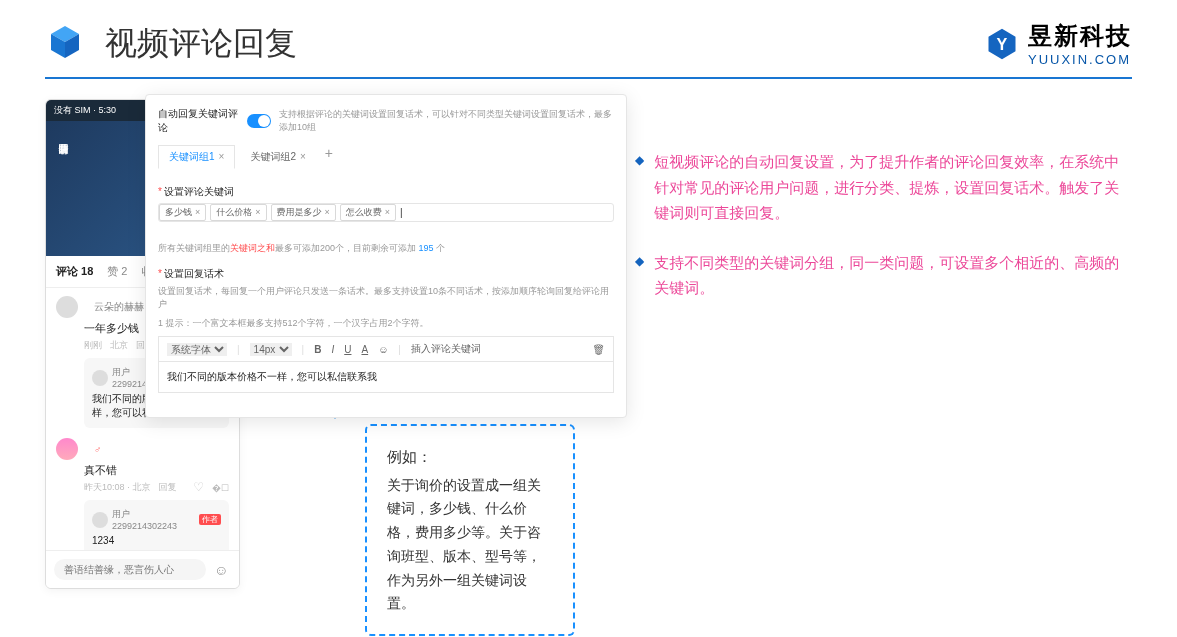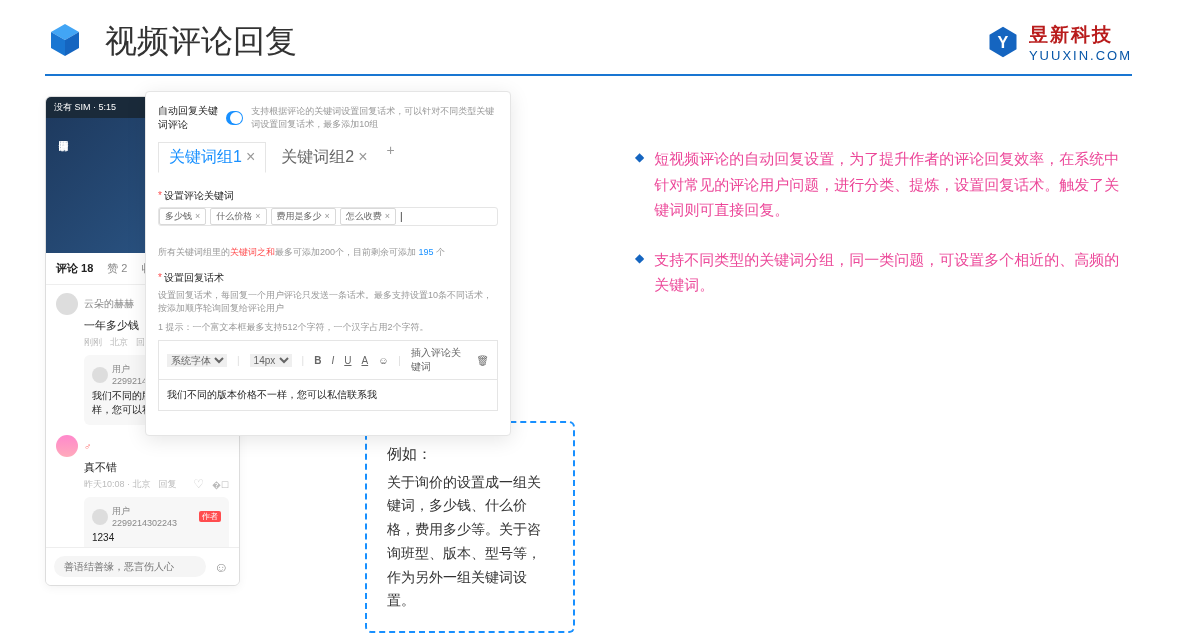--- a/index.html
+++ b/index.html
@@ -5,60 +5,60 @@
 * { margin: 0; padding: 0; box-sizing: border-box; }
 body { width: 1177px; height: 637px; font-family: "Microsoft YaHei", sans-serif; background: #fff; position: relative; }
 
 .header { display: flex; align-items: center; justify-content: space-between; padding: 20px 45px 10px 45px; }
 .title-wrap { display: flex; gap: 20px; }
 .cube-icon { width: 40px; height: 40px; }
 .page-title { font-size: 32px; font-weight: 400; color: #333; }
 .logo-wrap { display: flex; align-items: center; gap: 8px; }
 .logo-icon { width: 36px; height: 36px; }
 .logo-text { display: flex; flex-direction: column; }
-.logo-name { font-size: 19px; font-weight: bold; color: #b91c1c; letter-spacing: 2px; }
+.logo-name { font-size: 24px; font-weight: bold; color: #000000; letter-spacing: 2px; }
 .logo-url { font-size: 13px; color: #0756a8; letter-spacing: 2px; }
 .hr-line { height: 2px; background: #1976d2; margin: 0 45px 20px 45px; }
 
 .content { display: flex; padding: 0 45px; gap: 30px; }
 .left-col { width: 540px; position: relative; }
 .right-col { flex: 1; padding-top: 50px; }
 
 .phone-panel { position: absolute; top: 0; left: 0; width: 195px; height: 490px; border: 1px solid #ddd; border-radius: 6px; background: #fff; box-shadow: 0 2px 10px rgba(0,0,0,.05); overflow: hidden; z-index: 1; }
 .phone-top { background: #1a2a3a; color: #fff; font-size: 9px; padding: 4px 8px; }
 .phone-img { height: 135px; background: linear-gradient(135deg,#1e3a5f,#2d5a8c); position: relative; }
 .phone-img::after { content:""; position:absolute; right:15px; bottom:15px; width:50px; height:50px; background: radial-gradient(circle,#e8a84a 30%,transparent 70%); border-radius:50%; }
 .phone-txt { position:absolute; top:15px; left:10px; color:#fff; font-size:10px; line-height:1.4; writing-mode: vertical-rl; }
 .phone-tabs { display:flex; gap:14px; padding:8px 10px; font-size:11px; color:#888; border-bottom:1px solid #eee; }
 .phone-tabs .active { color:#222; font-weight:bold; }
 .phone-list { padding: 8px 10px; font-size: 10px; }
 .cmt { margin-bottom: 10px; }
-.cmt-head { display:flex; align-items:center; gap:6px; margin-bottom:3px; }
+.cmt-head { display:flex; align-items:center; gap:16px; margin-bottom:3px; }
 .avatar { width:22px; height:22px; border-radius:50%; background:#ddd; }
 .avatar.sm { width:16px; height:16px; }
 .cmt-user { color:#888; font-size:10px; }
 .cmt-text { color:#222; margin-left:28px; font-size:11px; }
 .cmt-meta { color:#bbb; font-size:9px; margin-left:28px; margin-top:2px; display:flex; gap:8px; align-items:center; }
 .reply-block { margin-left:28px; background:#f7f7f7; border-radius:6px; padding:8px; margin-top:6px; }
 .reply-head { display:flex; align-items:center; gap:4px; color:#888; font-size:9px; }
 .author-tag { background:#ff4d4f; color:#fff; font-size:8px; padding:0 3px; border-radius:2px; }
 .reply-txt { color:#222; font-size:10px; margin-top:3px; line-height:1.4; }
 .heart { color:#ccc; margin-left:auto; font-size:12px; }
 .input-bar { position:absolute; bottom:0; left:0; right:0; padding:8px; display:flex; align-items:center; gap:8px; border-top:1px solid #eee; background:#fff; }
 .input-bar input { flex:1; border:none; background:#f5f5f5; border-radius:12px; padding:5px 10px; font-size:10px; color:#888; }
 .input-icons { display:flex; gap:10px; color:#888; font-size:14px; }
 
-.config-panel { position:absolute; top:-5px; left:100px; width:366px; background:#fff; border:1px solid #e5e5e5; border-radius:4px; box-shadow:0 4px 20px rgba(0,0,0,.1); z-index:2; padding:12px; font-size:10px; }
+.config-panel { position:absolute; top:-5px; left:100px; width:482px; background:#fff; border:1px solid #e5e5e5; border-radius:4px; box-shadow:0 4px 20px rgba(0,0,0,.1); z-index:2; padding:12px; font-size:10px; }
 .cfg-row { display:flex; align-items:center; gap:8px; margin-bottom:10px; }
 .cfg-label { color:#222; font-size:10px; }
 .toggle { width:26px; height:14px; background:#1890ff; border-radius:7px; position:relative; }
 .toggle::after { content:""; position:absolute; right:1px; top:1px; width:12px; height:12px; background:#fff; border-radius:50%; }
 .cfg-hint { color:#999; font-size:9px; }
 .cfg-tabs { display:flex; gap:4px; margin-bottom:10px; padding-bottom:6px; }
-.cfg-tab { padding:4px 10px; font-size:16px; color:#666; border:1px solid transparent; }
+.cfg-tab { padding:4px 10px; font-size:10px; color:#666; border:1px solid transparent; }
 .cfg-tab.active { color:#1890ff; border:1px solid #e5e5e5; border-bottom-color:#fff; }
 .cfg-tab .x { margin-left:4px; color:#999; }
 .plus { color:#999; font-size:14px; margin-left:4px; }
 .cfg-section { margin-bottom:12px; }
 .cfg-sec-title { color:#222; font-size:10px; margin-bottom:4px; }
 .cfg-sec-title .star { color:#ff4d4f; margin-right:2px; }
 .cfg-sec-hint { color:#999; font-size:9px; margin-bottom:6px; }
 .tag-row { display:flex; gap:4px; align-items:center; border:1px solid #e5e5e5; border-radius:3px; }
 .tag { border:1px solid #d9d9d9; padding:1px 5px; font-size:9px; color:#666; border-radius:2px; }
 .tag .x { color:#999; margin-left:3px; }
@@ -105,21 +105,21 @@
       <span class="logo-url">YUUXIN.COM</span>
     </div>
   </div>
 </div>
 <div class="hr-line"></div>
 
 <div class="content">
   <div class="left-col">
 
     <div class="phone-panel">
-      <div class="phone-top">没有 SIM · 5:15</div>
+      <div class="phone-top">没有 SIM · 5:30</div>
       <div class="phone-img">
         <div class="phone-txt"><span>月有阴晴圆缺</span></div>
       </div>
       <div class="phone-tabs">
         <span class="active">评论 18</span>
         <span>赞 2</span>
         <span>收藏</span>
       </div>
       <div class="phone-list">
         <div class="cmt">

